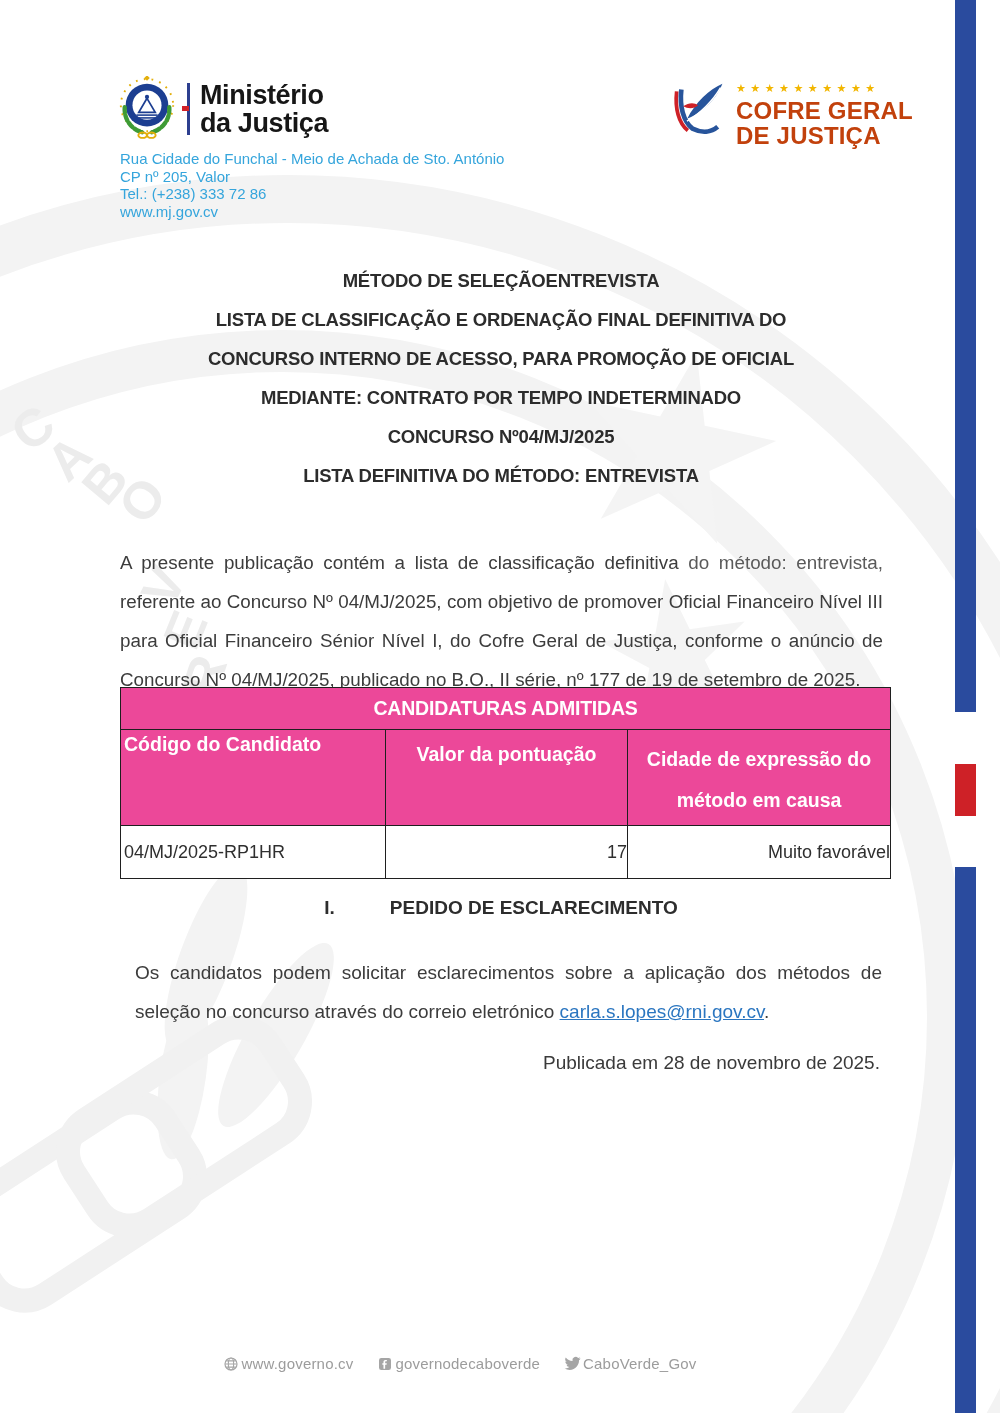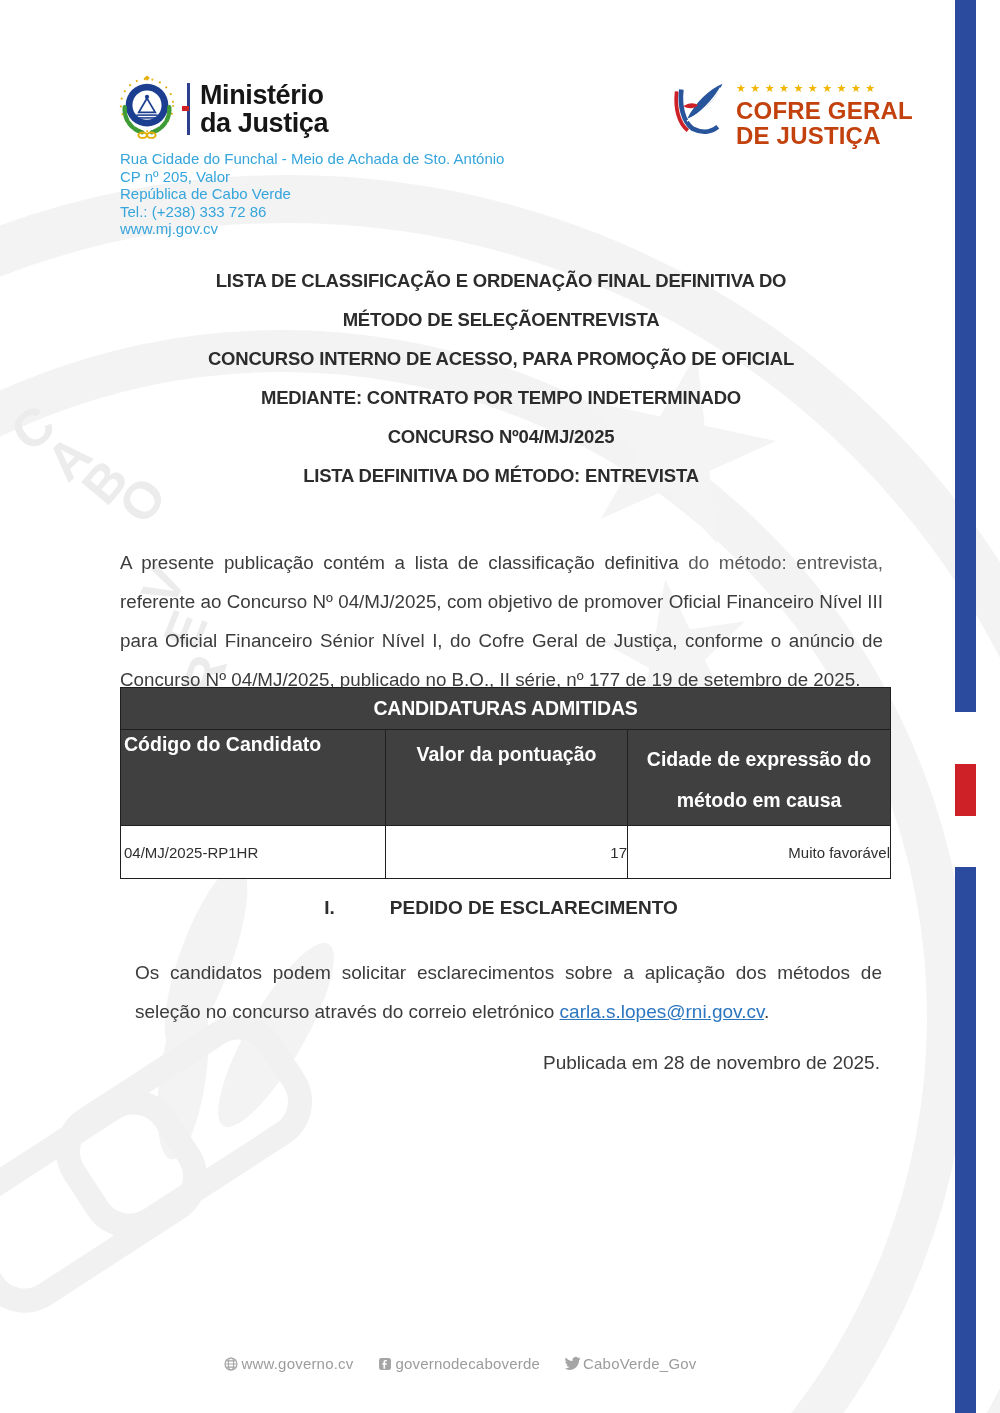--- a/index.html
+++ b/index.html
@@ -56,27 +56,27 @@
   
   .title-block{position:absolute; left:120px; top:261px; width:762px; text-align:center;}
   .title-line{font-size:18.5px; font-weight:700; color:#2c2c2c; line-height:39px; letter-spacing:-0.2px;}
   
   .intro{position:absolute; left:120px; top:524px; width:763px; font-size:18.8px;
     line-height:39px; color:#3c3c3c; text-align:justify;}
   .intro .alt{color:#5a5a5a;}
   
   .doc-table{position:absolute; left:120px; top:687px; width:770px; border-collapse:collapse; table-layout:fixed;}
   .doc-table th,.doc-table td{border:1.6px solid #1f1f1f; padding:0; overflow:hidden;}
-  .doc-table th{background:#404040; color:#ffffff; font-weight:700; font-size:19.5px;}
+  .doc-table th{background:#ec4899; color:#ffffff; font-weight:700; font-size:19.5px;}
   .tbl-caption{height:41px; text-align:center; vertical-align:middle; letter-spacing:-0.2px;}
   .th2{height:82px; vertical-align:top;}
   .th-c1{text-align:left; padding:3px 2px 0 3px !important; font-size:20px;}
   .th-c2{text-align:center; padding-top:13px !important;}
   .th-c3{text-align:center; padding-top:9px !important; line-height:41px;}
-  .doc-table td{height:52px; font-size:15px; color:#2f2f2f; background:#ffffff; vertical-align:middle;}
+  .doc-table td{height:52px; font-size:18px; color:#2f2f2f; background:#ffffff; vertical-align:middle;}
   .td-c1{text-align:left; padding-left:3px !important;}
   .td-c2,.td-c3{text-align:right;}
   
   .clar-head{position:absolute; left:120px; top:897px; width:762px; text-align:center;
     font-weight:700; font-size:19px; color:#2d2d2d;}
   .clar-head .numeral{display:inline-block; margin-right:55px;}
   .clar-body{position:absolute; left:135px; top:934px; width:747px; font-size:19px;
     line-height:39px; color:#3c3c3c; text-align:justify;}
   .email-link{color:#2B76C0; text-decoration:underline; cursor:pointer;}
   
@@ -138,43 +138,42 @@
       <div class="mj-divider"></div>
       <div class="mj-name">
         <div>Ministério</div>
         <div>da Justiça</div>
       </div>
     </div>
 
     <div class="mj-address">
       <div>Rua Cidade do Funchal - Meio de Achada de Sto. António</div>
       <div>CP nº 205, Valor</div>
-      <div>República de Cabo Verde</div>
       <div>Tel.: (+238) 333 72 86</div>
       <div>www.mj.gov.cv</div>
     </div>
 
     <div class="cofre">
       <svg viewBox="0 0 64 60" width="60" height="56">
         <path d="M7 10 C5 28 9 44 19 52" fill="none" stroke="#CE2127" stroke-width="4"></path>
         <path d="M12 8 C10 26 14 42 24 50 C34 55 44 54 51 48" fill="none" stroke="#27549B" stroke-width="5"></path>
         <path d="M16 40 C30 36 48 22 56 2 C42 8 27 22 18 40 Z" fill="#27549B"></path>
         <path d="M18 42 C32 34 46 20 54 6" stroke="#ffffff" stroke-width="1.6" fill="none"></path>
         <path d="M14 26 C20 22 26 22 30 25 C26 29 19 29 14 26 Z" fill="#CE2127"></path>
       </svg>
       <div class="cofre-text">
         <div class="cofre-stars">★★★★★★★★★★</div>
         <div class="cofre-name">COFRE GERAL</div>
         <div class="cofre-name">DE JUSTIÇA</div>
       </div>
     </div>
 
     <div class="title-block">
+      <div class="title-line">MÉTODO DE SELEÇÃOENTREVISTA</div>
       <div class="title-line">LISTA DE CLASSIFICAÇÃO E ORDENAÇÃO FINAL DEFINITIVA DO</div>
-      <div class="title-line">MÉTODO DE SELEÇÃOENTREVISTA</div>
       <div class="title-line">CONCURSO INTERNO DE ACESSO, PARA PROMOÇÃO DE OFICIAL</div>
       <div class="title-line">MEDIANTE: CONTRATO POR TEMPO INDETERMINADO</div>
       <div class="title-line">CONCURSO Nº04/MJ/2025</div>
       <div class="title-line">LISTA DEFINITIVA DO MÉTODO: ENTREVISTA</div>
     </div>
 
     <p class="intro"><span>A presente publicação contém a lista de classificação definitiva </span><span class="alt">do método: entrevista,</span><span> referente ao Concurso Nº 04/MJ/2025, com objetivo de promover Oficial Financeiro Nível III para Oficial Financeiro Sénior Nível I, do Cofre Geral de Justiça, conforme o anúncio de Concurso Nº 04/MJ/2025, publicado no B.O., II série, nº 177 de 19 de setembro de 2025.</span></p>
 
     <table class="doc-table">
       <colgroup>

